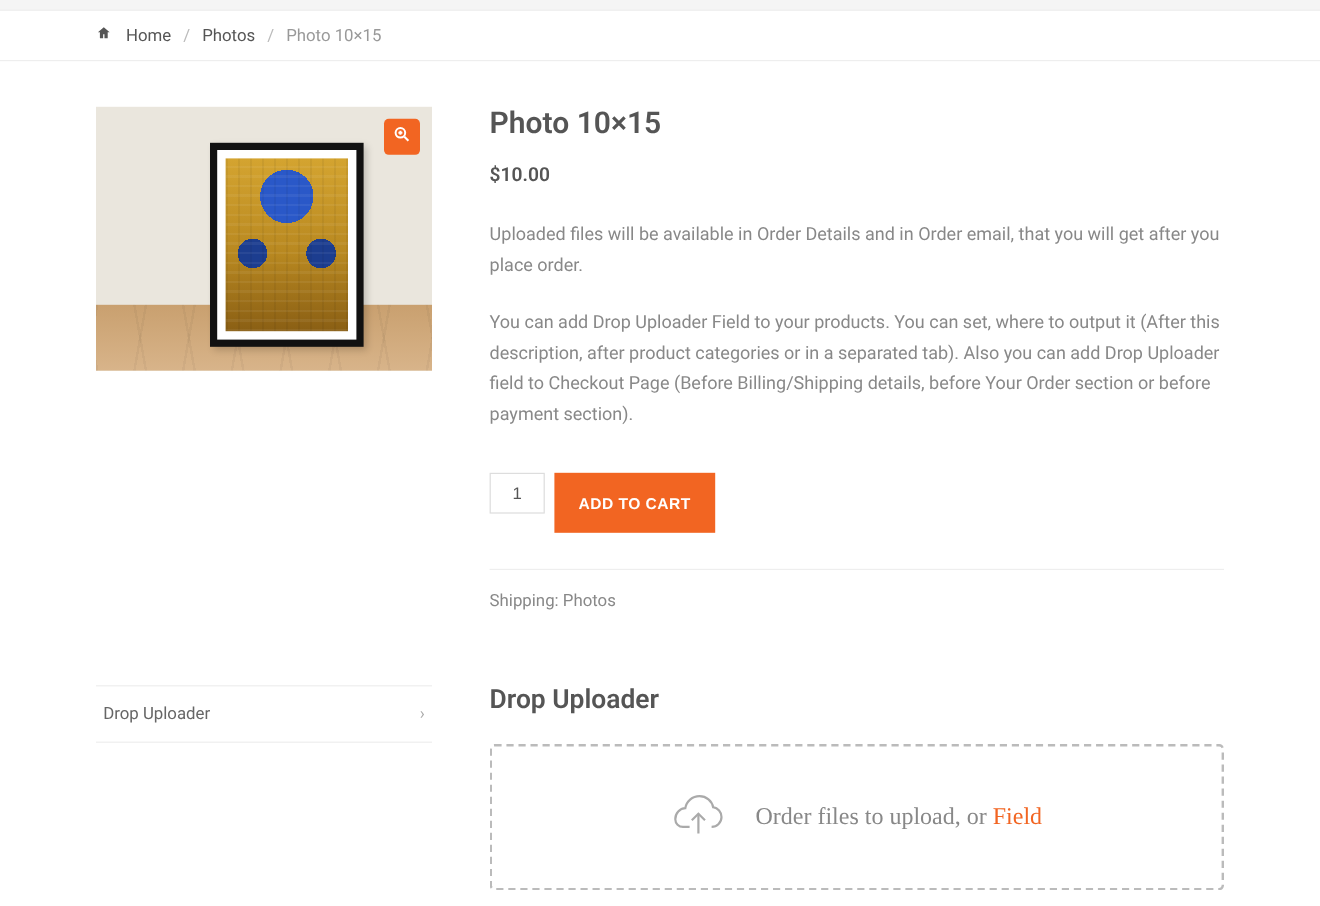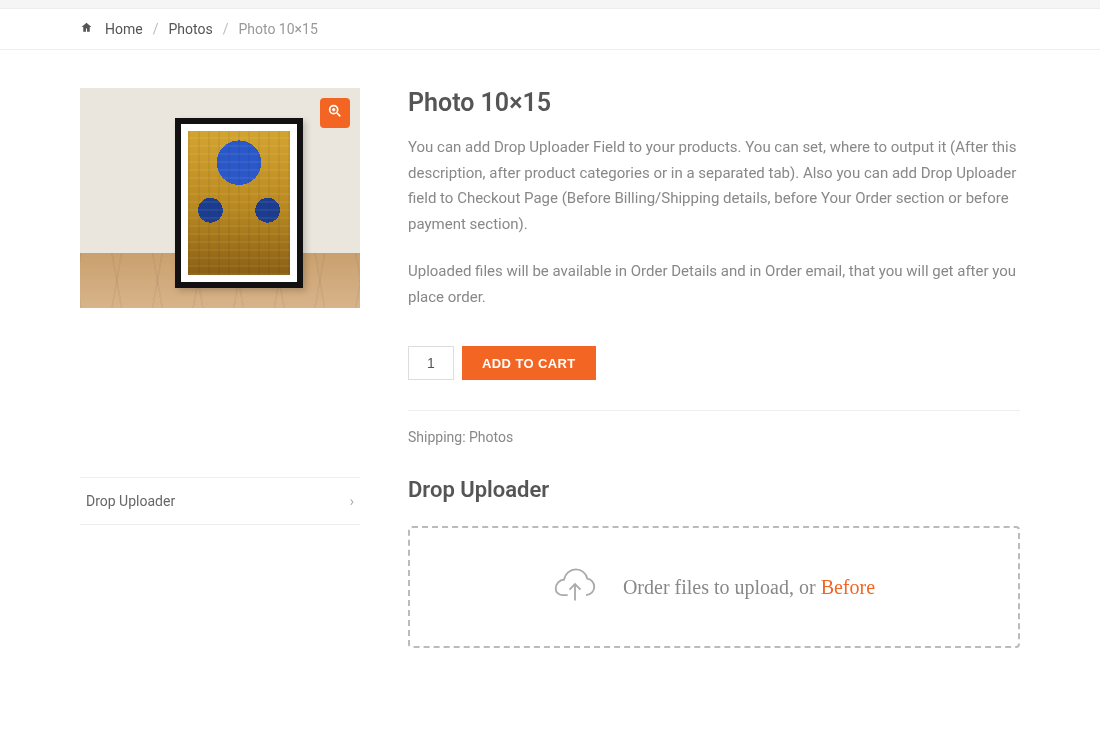--- a/index.html
+++ b/index.html
@@ -165,41 +165,41 @@
       border: 1px solid #ddd;
       text-align: center;
       font-size: 14px;
       color: #555;
     }
     .add-cart-btn {
       background: #f26522;
       color: #fff;
       border: none;
       padding: 0 20px;
-      height: 34px;
+      height: 50px;
       font-size: 13px;
       font-weight: 600;
       letter-spacing: 0.4px;
       cursor: pointer;
     }
     .meta-row {
       border-top: 1px solid #eee;
       padding-top: 18px;
       font-size: 14px;
       color: #888;
     }
     .meta-row a {
       color: #888;
       text-decoration: none;
     }
 
     .tabs-section {
       display: flex;
       gap: 48px;
-      margin-top: 32px;
+      margin-top: 62px;
     }
     .tabs-nav {
       width: 280px;
       flex-shrink: 0;
     }
     .tab-item {
       border-top: 1px solid #eee;
       border-bottom: 1px solid #eee;
       padding: 15px 6px;
       display: flex;
@@ -285,22 +285,23 @@
                 <line x1="10" y1="7.5" x2="10" y2="12.5"></line>
                 <line x1="7.5" y1="10" x2="12.5" y2="10"></line>
               </svg>
           </span>
         </div>
       </div>
     </div>
 
     <div class="right-col">
       <h1 class="product-title">Photo 10×15</h1>
+      <div class="price">$10.00</div>
+      <p class="desc">Uploaded files will be available in Order Details and in Order email, that you will get after you place order.</p>
       <p class="desc">You can add Drop Uploader Field to your products. You can set, where to output it (After this description, after product categories or in a separated tab). Also you can add Drop Uploader field to Checkout Page (Before Billing/Shipping details, before Your Order section or before payment section).</p>
-      <p class="desc">Uploaded files will be available in Order Details and in Order email, that you will get after you place order.</p>
 
       <div class="cart-row">
         <input class="qty-input" type="text" value="1" style="">
         <button class="add-cart-btn">ADD TO CART</button>
       </div>
 
       <div class="meta-row">
         <span>Shipping: </span><a href="#">Photos</a>
       </div>
     </div>
@@ -317,18 +318,18 @@
       <h2 class="tab-title">Drop Uploader</h2>
       <div class="dropzone">
         <span class="cloud-icon">
           <svg viewBox="0 0 48 38" fill="none" stroke="#aaa" stroke-width="2">
             <path d="M36 30c5 0 9-4 9-9 0-4.5-3.3-8.2-7.6-8.9C36.4 6.4 31.2 2 25 2c-6.5 0-12 4.8-12.9 11C7.1 13.3 3 17.6 3 23c0 3.9 3.1 7 7 7h6"></path>
             <line x1="24" y1="18" x2="24" y2="36"></line>
             <polyline points="18,24 24,18 30,24"></polyline>
           </svg>
         </span>
         <div class="drop-text">
-          <span>Order files to upload, or </span><span class="browse">Before</span>
+          <span>Order files to upload, or </span><span class="browse">Field</span>
         </div>
       </div>
     </div>
   </div>
 </div>
 
 </body></html>

